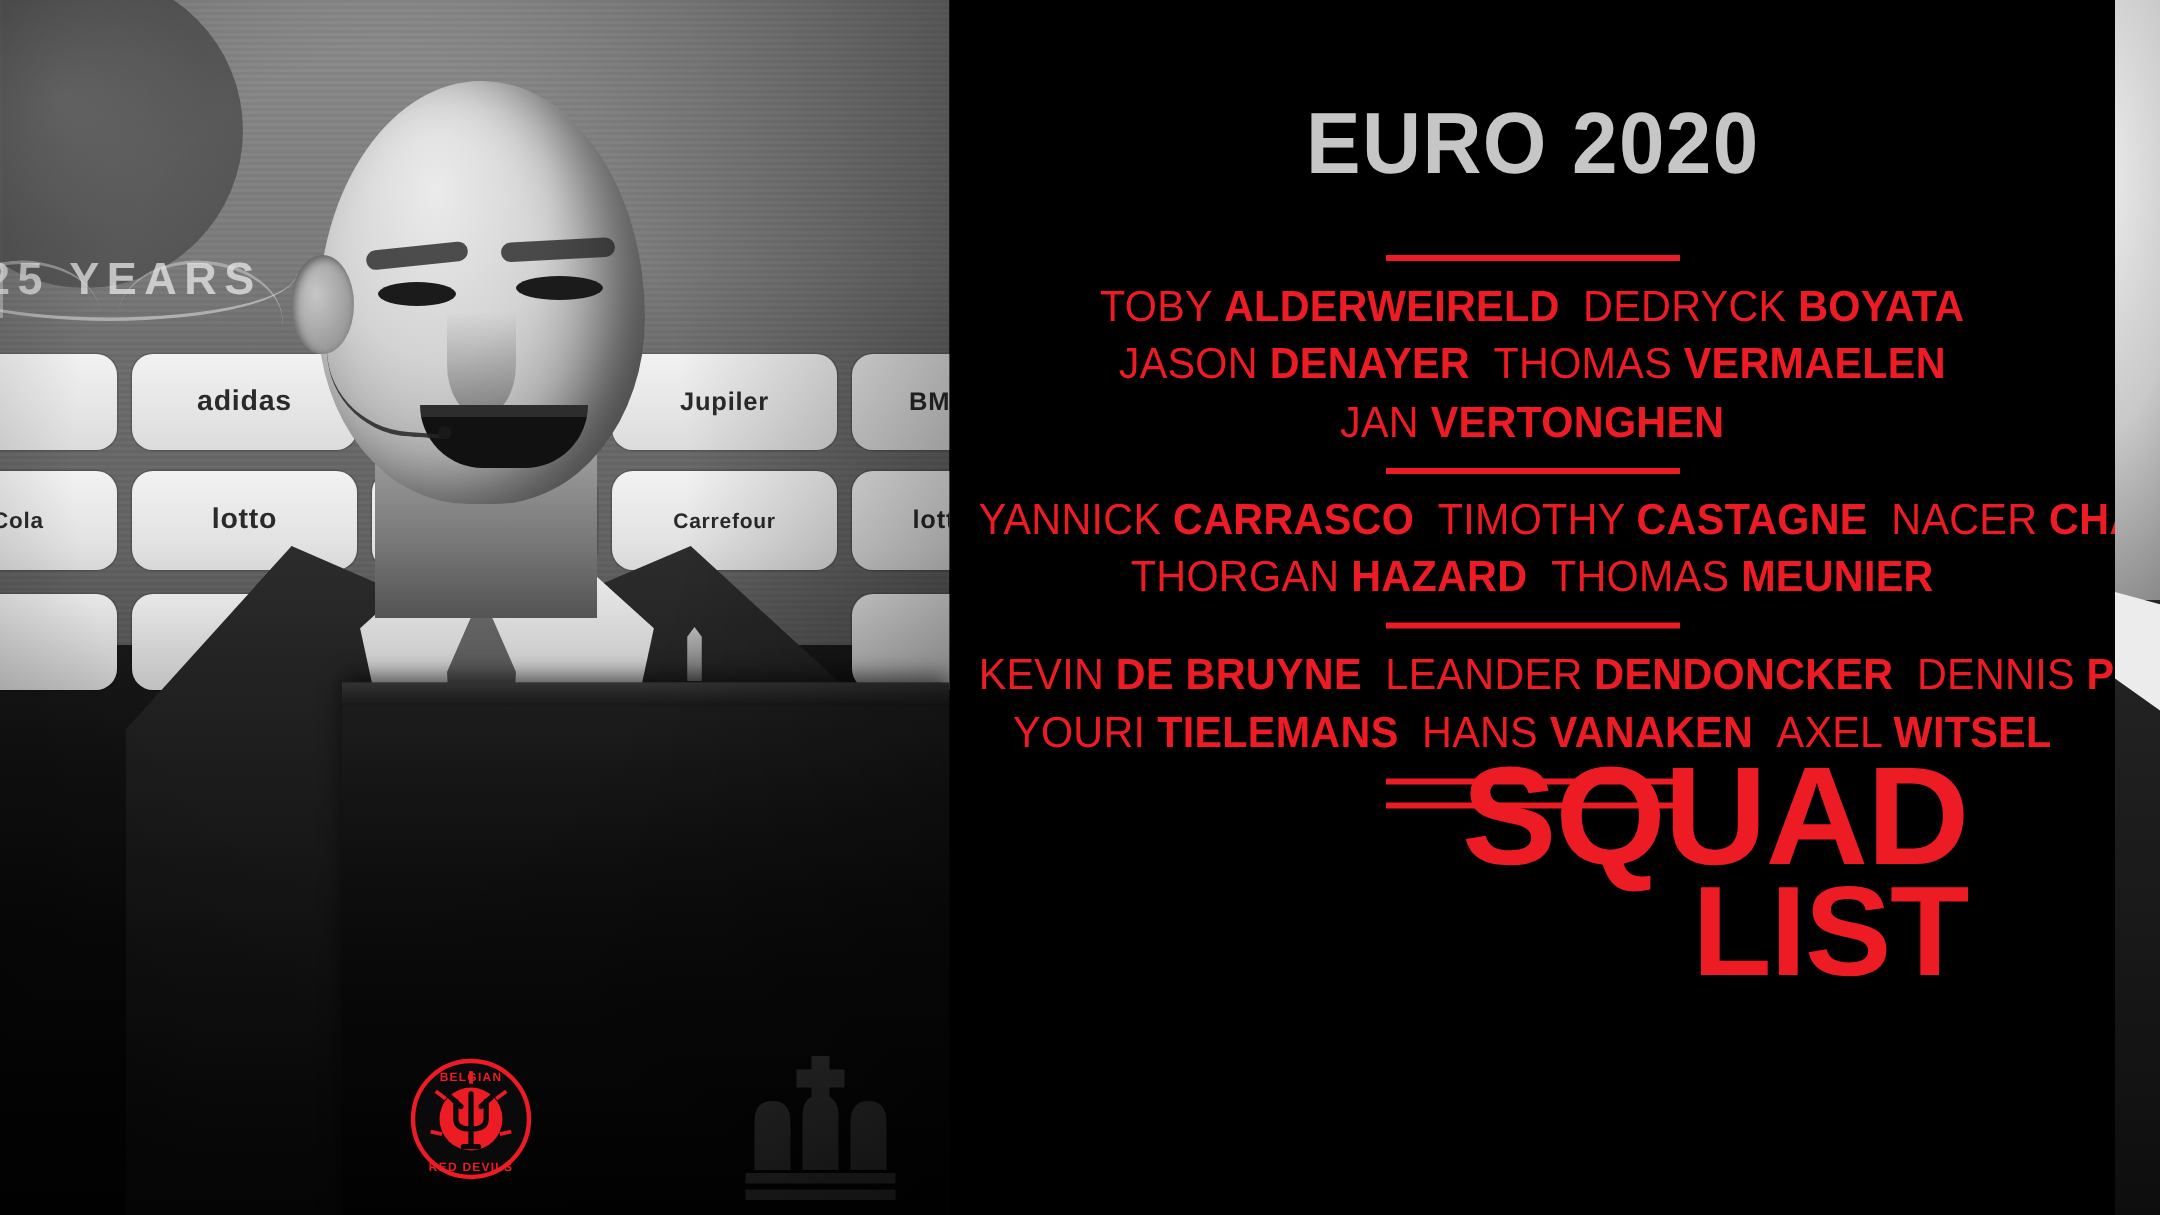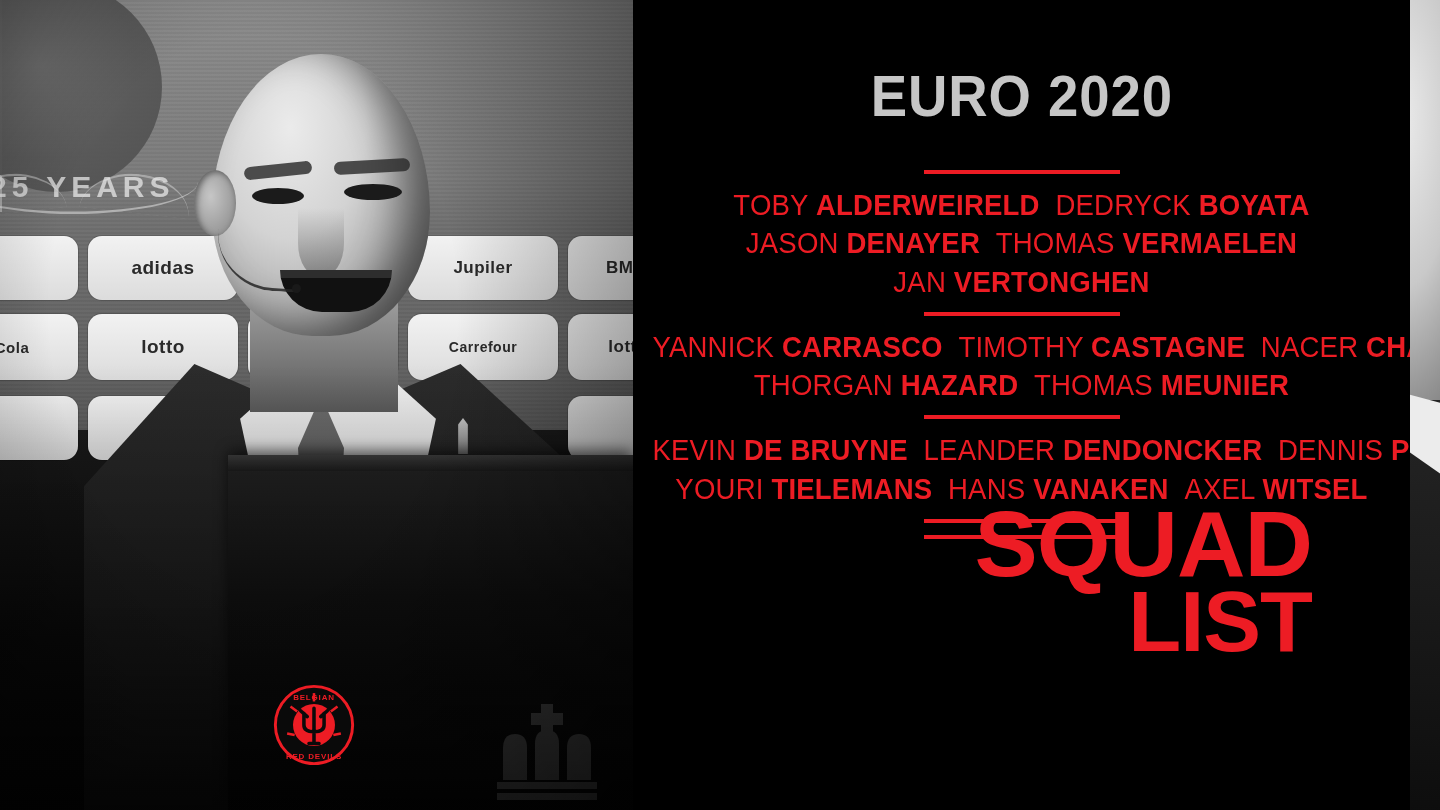--- a/index.html
+++ b/index.html
@@ -195,21 +195,21 @@
     color:#ED1C24;
     font-weight:700;
     font-size:93px;
     line-height:.86;
     letter-spacing:-1px;
     transform:scaleX(1.02);
     transform-origin:right center;
   }
   .squad-word.small { font-size:85px; }
   .badge-wrap {
-    position:absolute; left:272px; top:683px; width:84px; height:84px; z-index:9;
+    position:absolute; left:272px; top:704px; width:84px; height:84px; z-index:9;
   }
 
   
   .list-panel {
     position:absolute; left:633px; top:0; width:777px; height:810px;
     background:#000;
     display:flex; flex-direction:column; align-items:center;
   }
   .euro-title {
     margin-top:62px;

